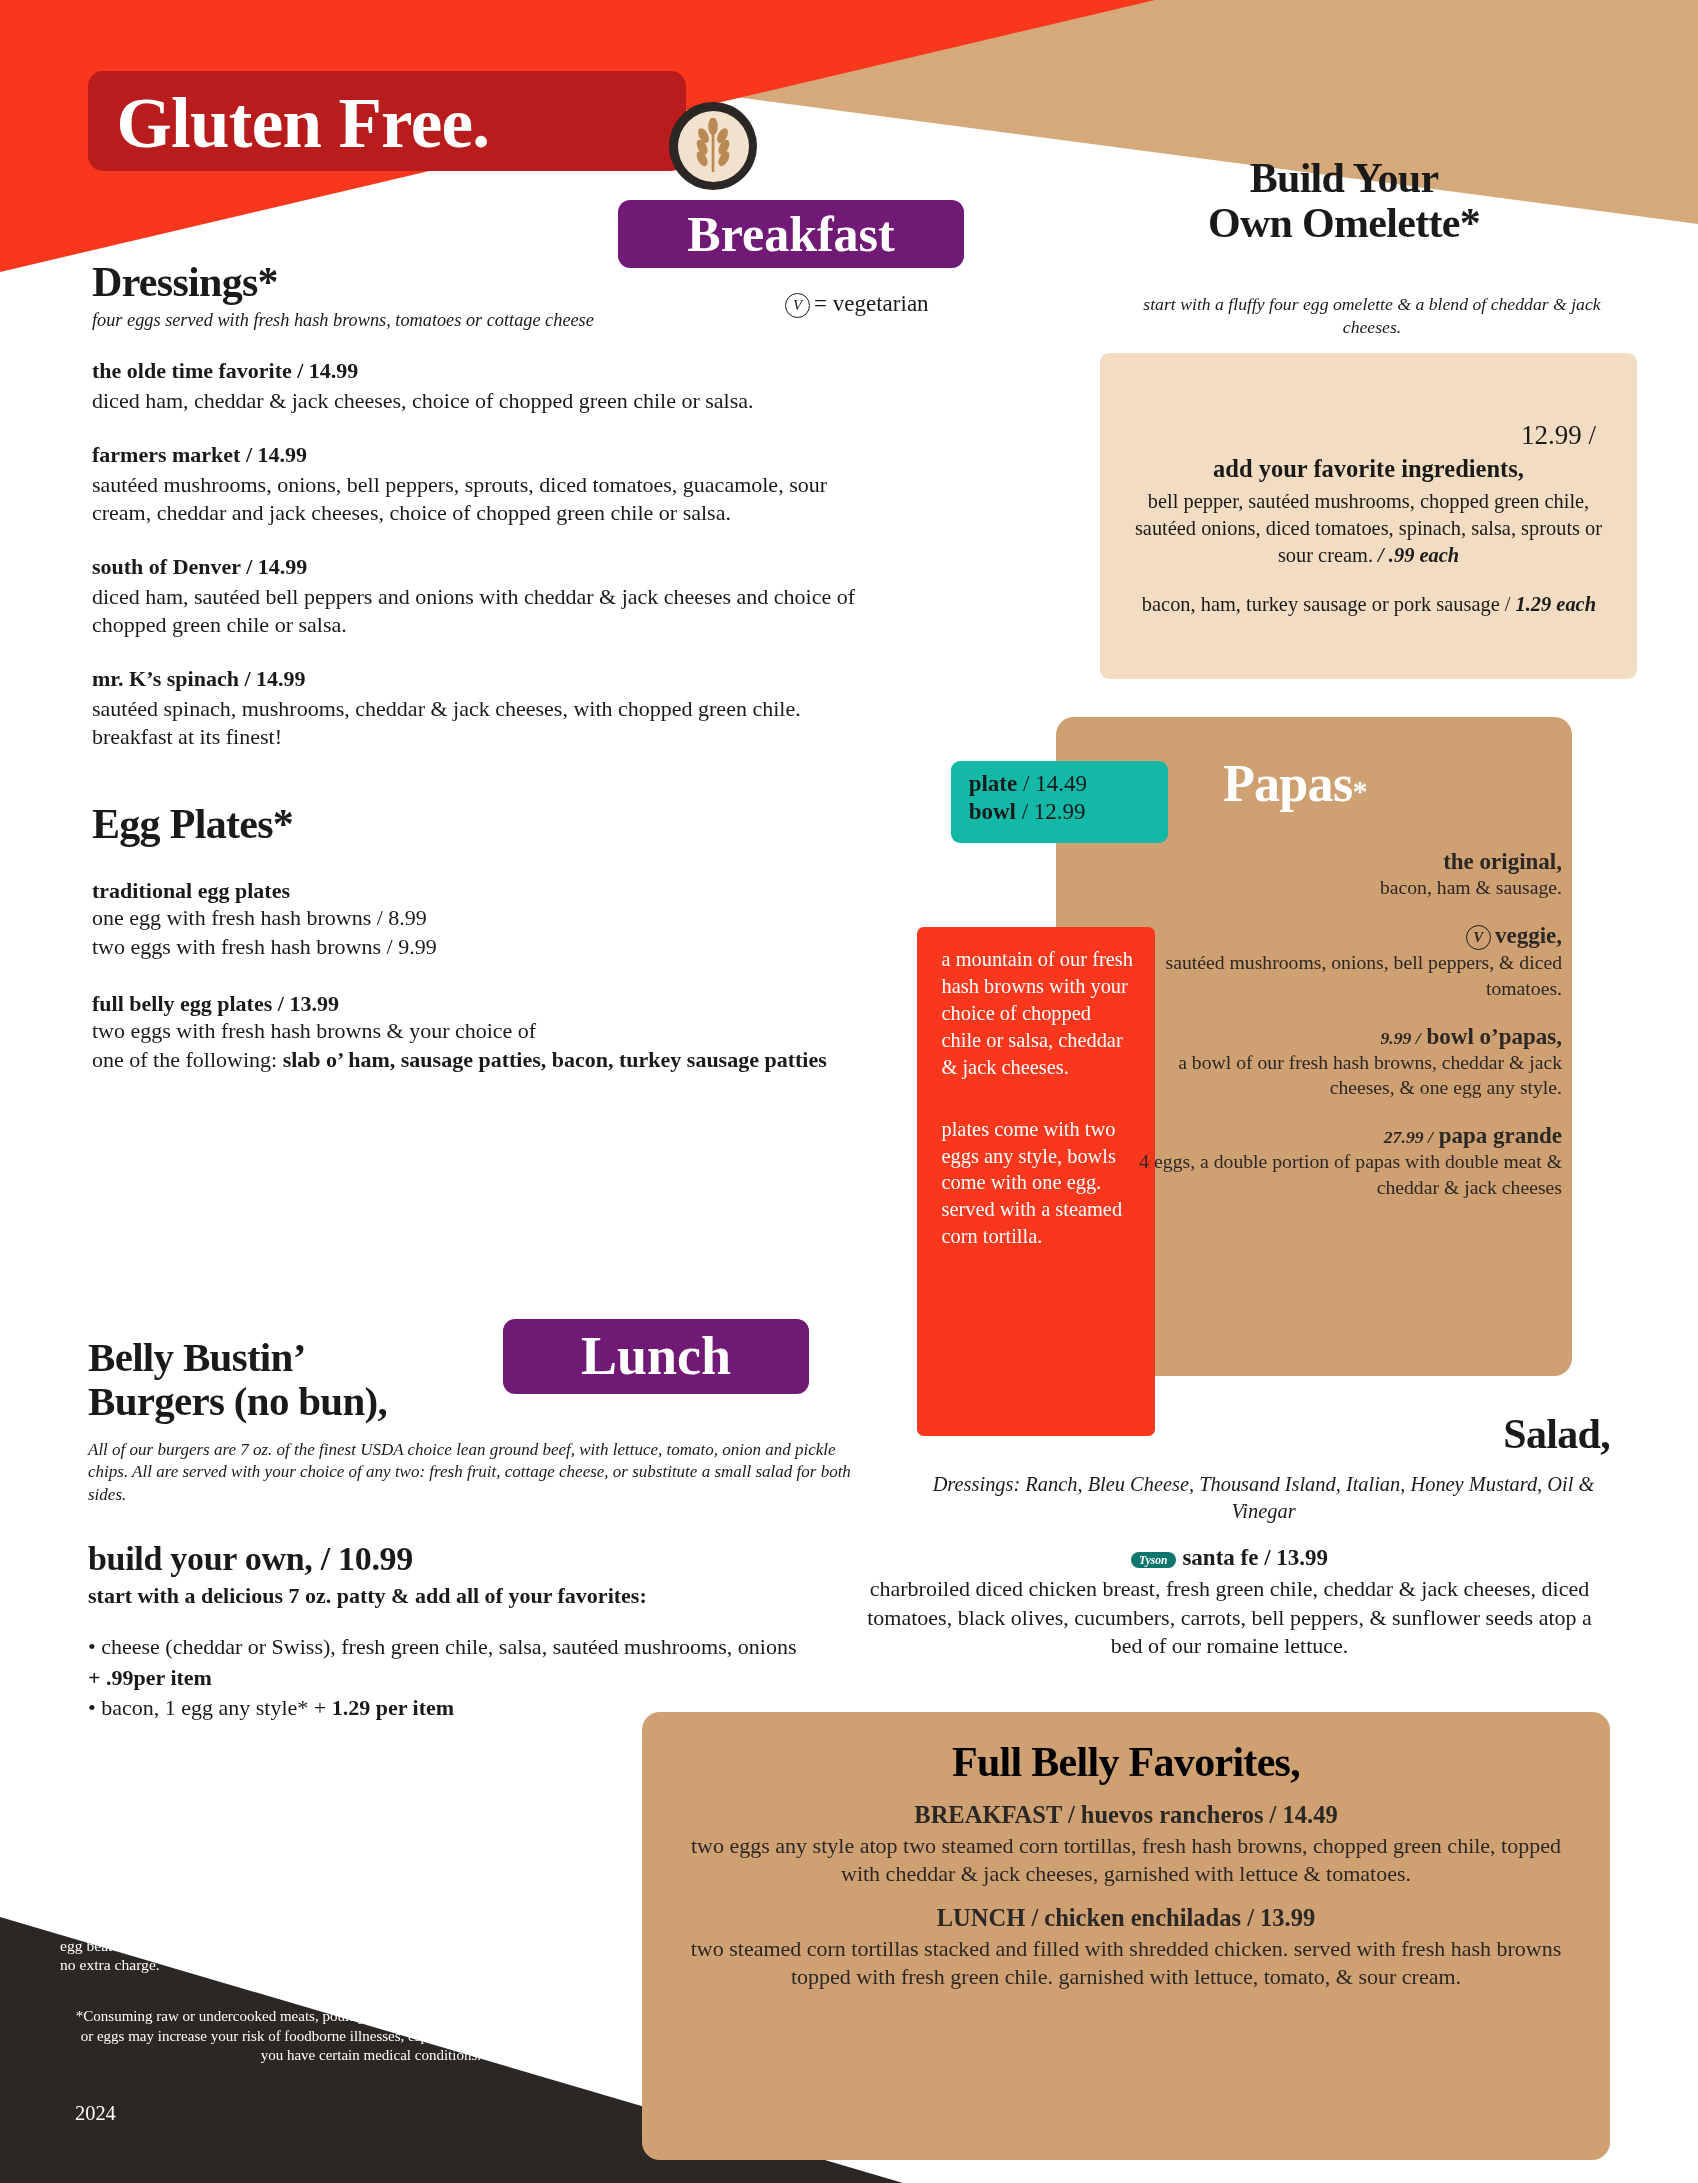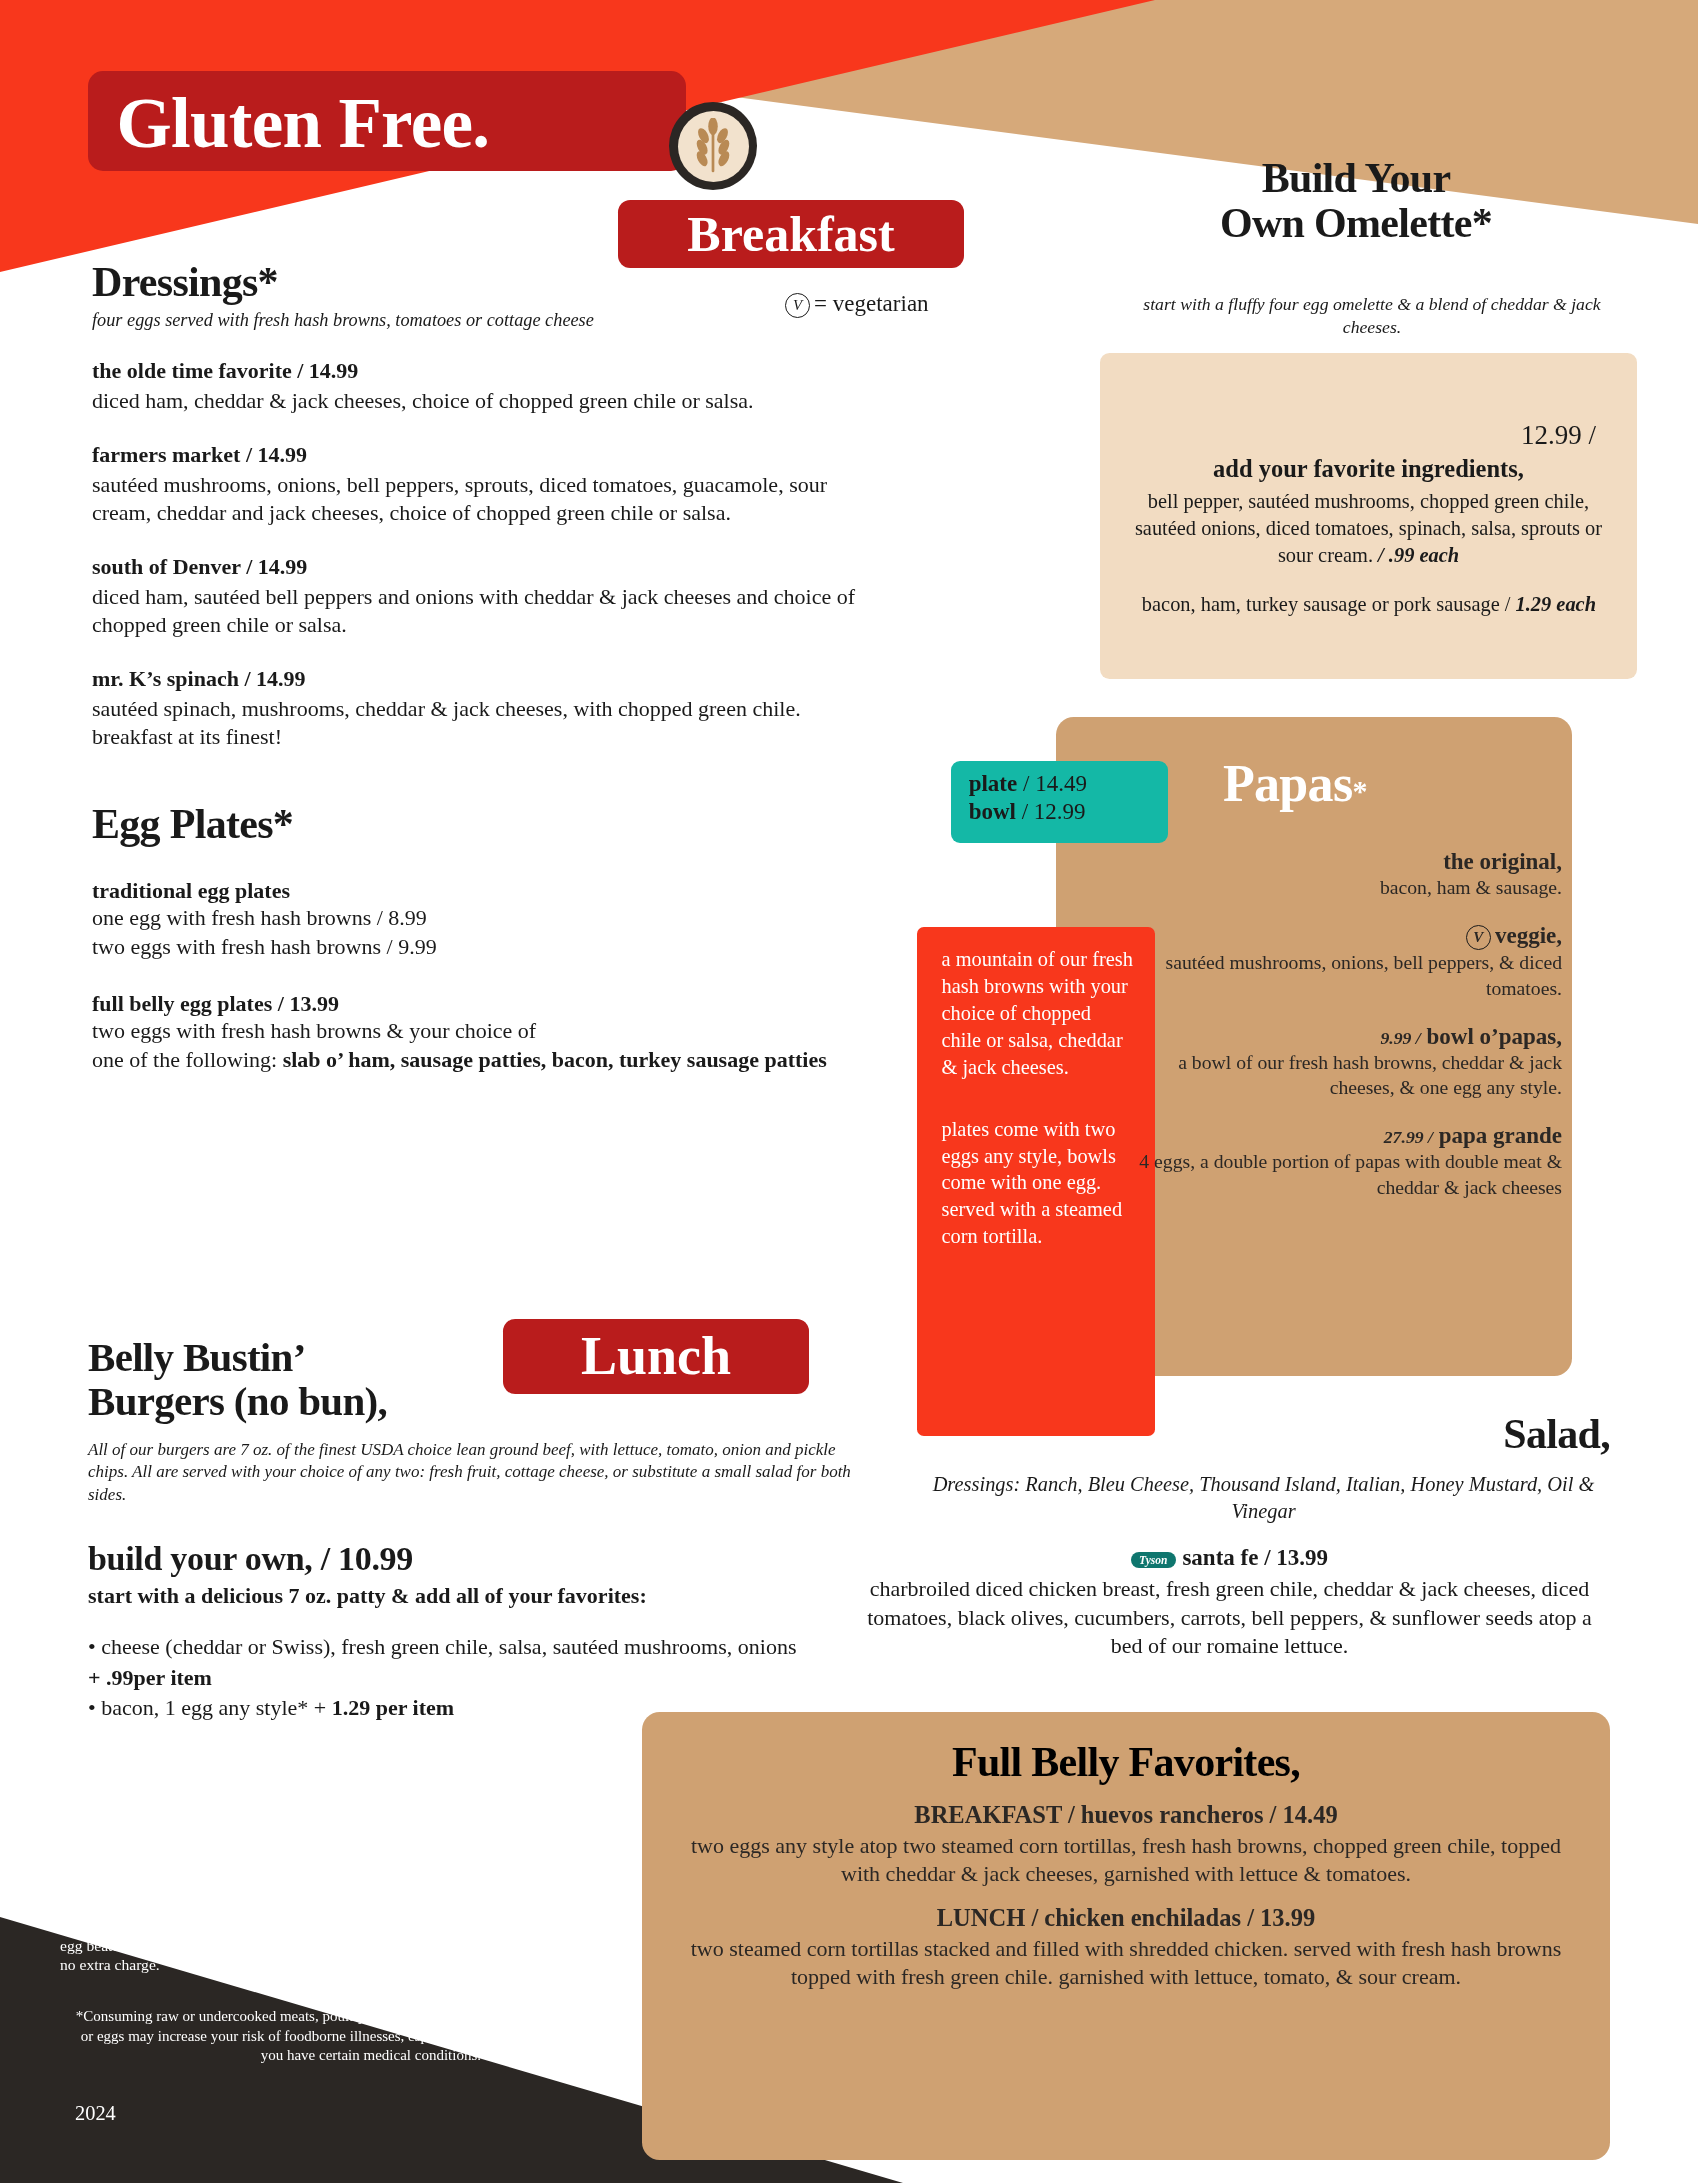--- a/index.html
+++ b/index.html
@@ -43,21 +43,21 @@
     position:absolute; left:669px; top:102px; width:88px; height:88px;
     border-radius:50%; background:#2b2724;
     display:flex; align-items:center; justify-content:center;
   }
   .wheat-badge .inner {
     width:71px; height:71px; border-radius:50%;
     background:#f2e2cd; display:flex; align-items:center; justify-content:center;
   }
 
   .pill {
-    position:absolute; background:#b91c1c; border-radius:12.2px;
+    position:absolute; background:#701a75; border-radius:12.2px;
     color:#fff; font-weight:bold; text-align:center;
     font-family:"Liberation Serif", serif;
   }
   .pill-breakfast { left:618px; top:200px; width:346px; height:68px; font-size:50px; line-height:68px; }
   .pill-lunch { left:503px; top:1319px; width:306px; height:75px; font-size:54px; line-height:75px; }
 
   
   .col-left { position:absolute; left:92px; top:258px; width:774px; }
   h2.sec {
     font-size:42px; font-weight:bold; margin:0; letter-spacing:-0.7px;
@@ -74,21 +74,21 @@
 
   .item { margin-top:27px; }
   .item .name { font-size:22px; font-weight:bold; }
   .item .desc { font-size:22px; line-height:1.28; margin-top:2.7px; }
 
   .sub-h { font-size:22px; font-weight:bold; margin-top:30px; }
   .plain { font-size:22px; line-height:1.3; }
 
   
   .byo-title {
-    position:absolute; right:84px; top:156px; width:516px;
+    position:absolute; right:96px; top:156px; width:516px;
     text-align:center; font-size:42px; font-weight:bold; line-height:1.06;
     letter-spacing:-0.7px;
   }
   .byo-sub {
     position:absolute; right:88px; top:293px; width:476px; text-align:center;
     font-style:italic; font-size:17.7px; line-height:1.3;
   }
   .byo-box {
     position:absolute; left:1100px; top:353px; width:537px; height:326px;
     background:#f2dcc2; border-radius:9.5px;

